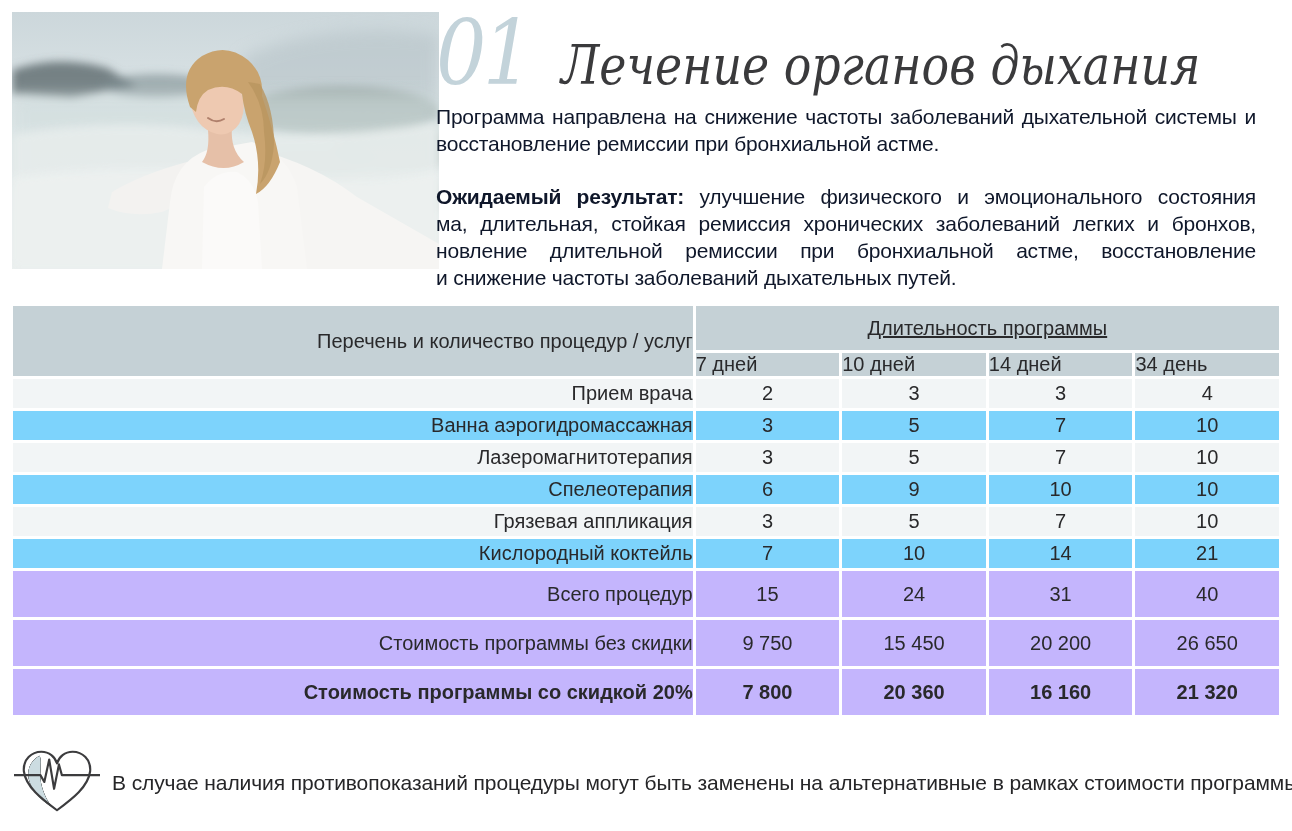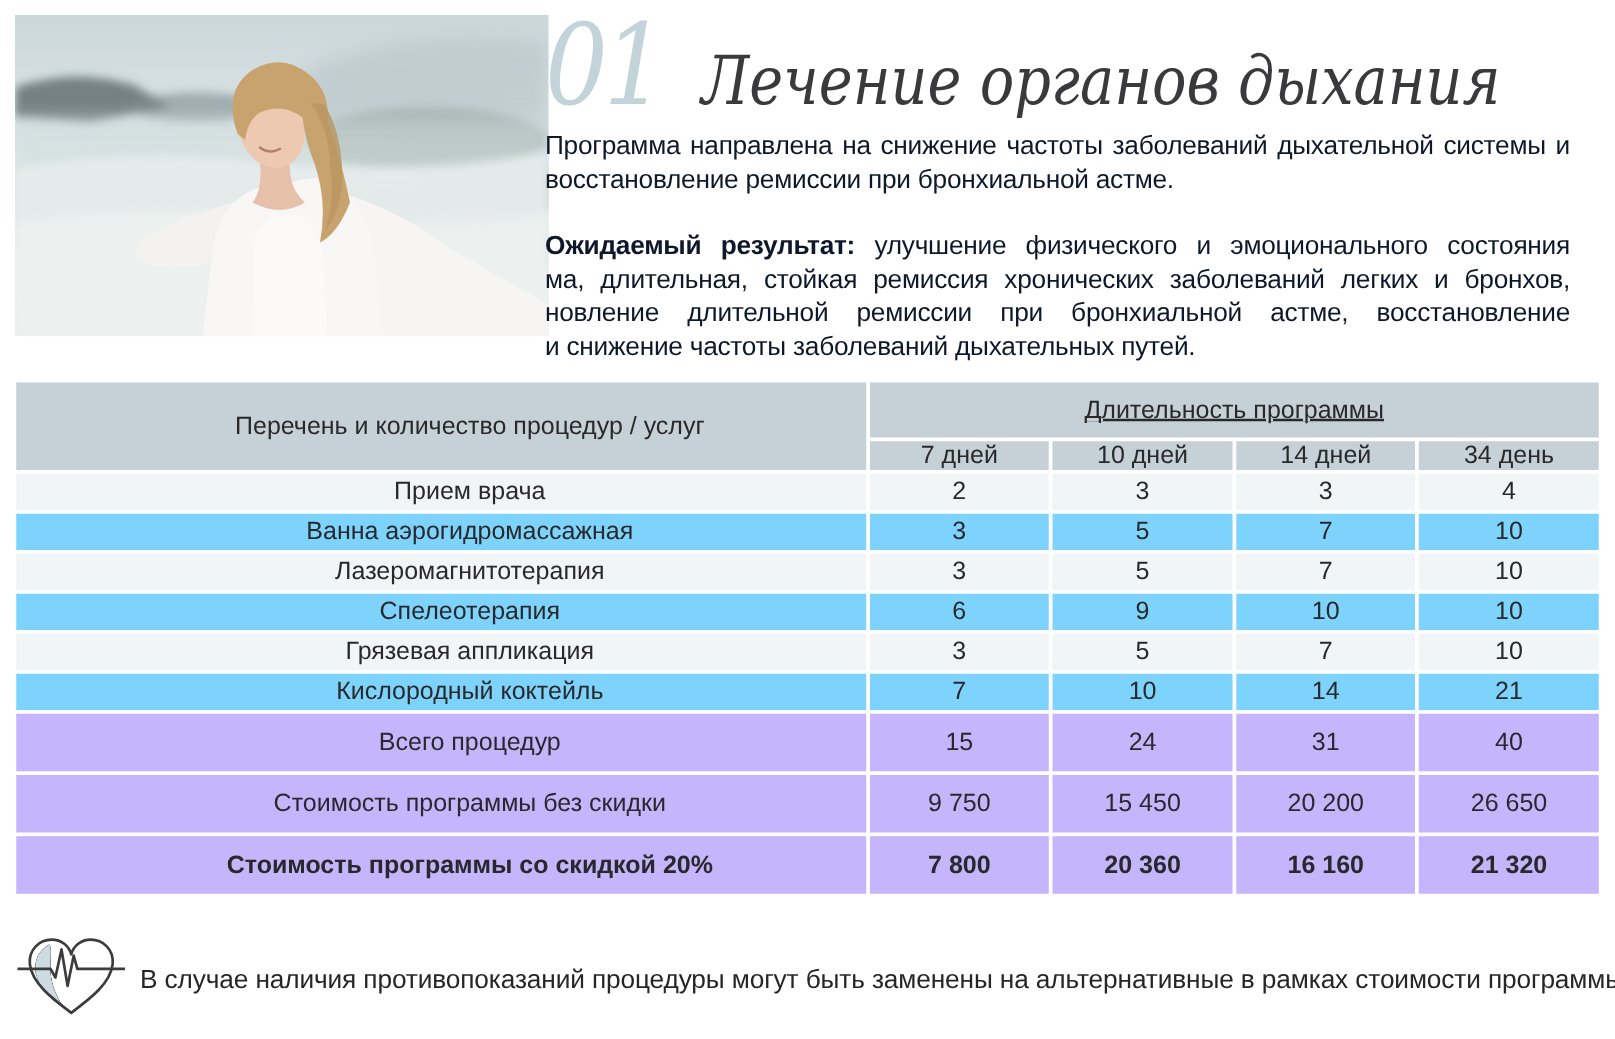--- a/index.html
+++ b/index.html
@@ -39,25 +39,25 @@
   table.prog {
     position:absolute; left:10px; top:303px; width:1272px;
     border-collapse:separate; border-spacing:3px; table-layout:fixed;
     background:#ffffff;
   }
   table.prog td, table.prog th { font-size:20px; font-weight:normal; color:#29292b; }
   .hbg { background:#c5d1d6; }
   .r-a td { background:#f2f5f6; }
   .r-b td { background:#7dd3fc; }
   .r-d td { background:#c4b5fd; }
-  .lblcell { text-align:center; padding-left:46px; }
+  .lblcell { text-align:right; padding-left:46px; }
   .valcell { text-align:center; }
   th.lblcell { font-weight:bold; vertical-align:middle; }
   th.grp { font-weight:bold; text-align:center; height:44px; vertical-align:middle;text-decoration:underline; }
-  th.day { font-weight:bold; text-align:center; height:18px; vertical-align:middle; }
+  th.day { font-weight:bold; text-align:left; height:18px; vertical-align:middle; }
   tr.r-a td, tr.r-b td { height:29px; }
   tr.r-d td { height:46px; }
   tr.bold td { font-weight:bold; }
 
   
   .note { position:absolute; left:14px; top:742px; display:flex; align-items:center; }
   .note .ntext { font-size:21px; letter-spacing:-0.1px; color:#262628; margin-left:12px; white-space:nowrap; }
 </style>
 </head>
 <body>

